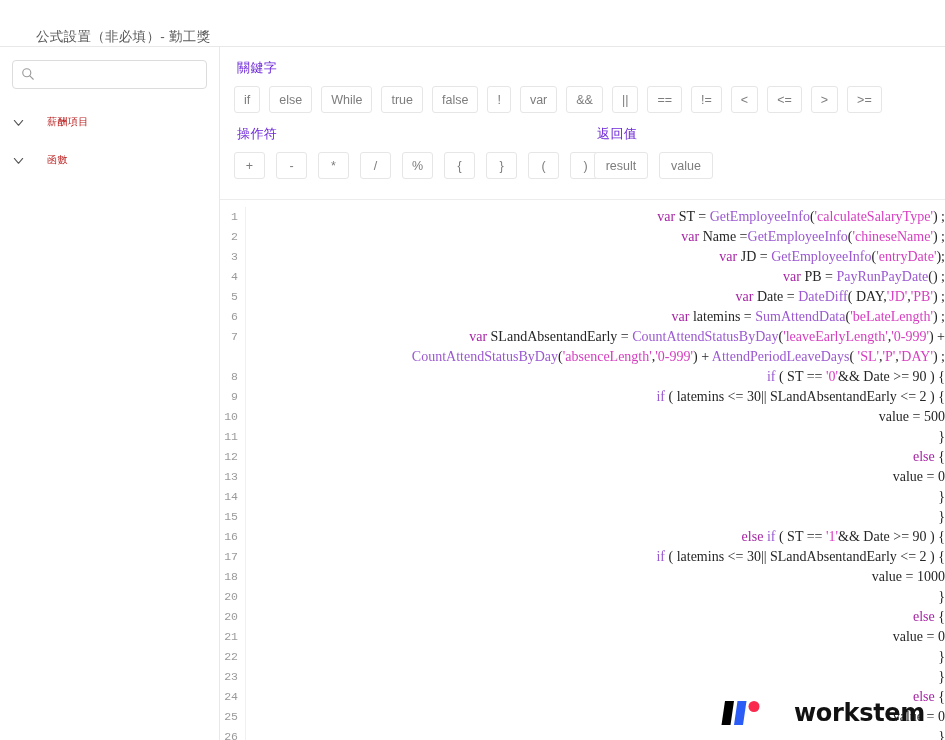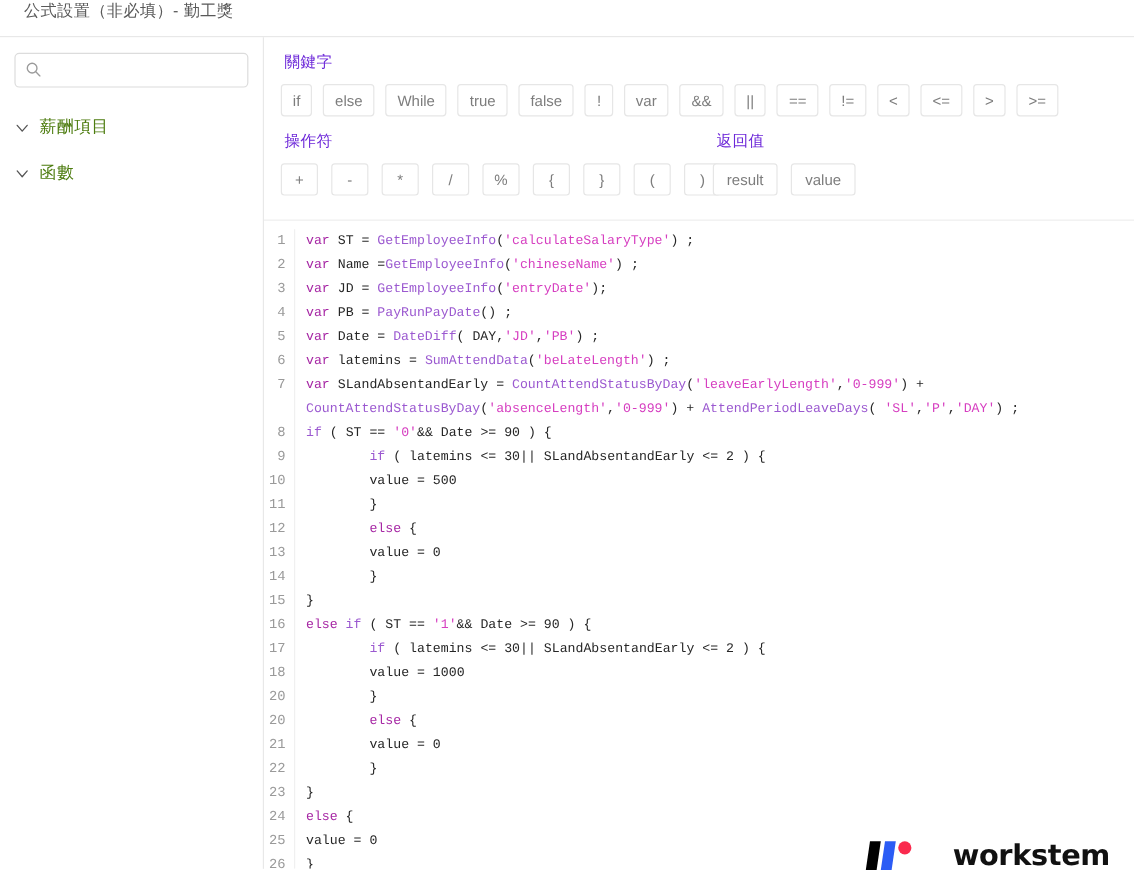--- a/index.html
+++ b/index.html
@@ -12,26 +12,26 @@
     width: 945px;
     height: 740px;
     font-family: "Liberation Sans", "DejaVu Sans", sans-serif;
     color: #333333;
     overflow: hidden;
     position: relative;
   }
 
   
   .titlebar {
-    height: 31px;
+    height: 47px;
     box-sizing: border-box;
     border-bottom: 1px solid #e8e8e8;
     display: flex;
-    align-items: flex-start;
-    padding-left: 20px;
+    align-items: flex-end;
+    padding-left: 36px;
   }
   .titlebar-text {
     font-size: 13.5px;
     color: #595959;
     letter-spacing: 0.3px;
   }
 
   
   .workspace {
     display: flex;
@@ -82,23 +82,24 @@
     user-select: none;
   }
   .chevron {
     width: 13px;
     height: 13px;
     margin-right: 8px;
     flex: 0 0 13px;
     display: block;
   }
   .tree-label {
-    font-size: 14px;
-    color: #4d7c0f;
+    font-size: 10px;
+    color: #b91c1c;
     letter-spacing: 0.4px;
+    margin-left: 14px;
   }
 
   
   .rightpane {
     flex: 1 1 auto;
     min-width: 0;
     display: flex;
     flex-direction: column;
   }
   .palette {
@@ -165,26 +166,27 @@
     color: #9a9a9a;
     font-family: "Liberation Mono", "DejaVu Sans Mono", monospace;
     font-size: 11.5px;
     line-height: 20px;
     user-select: none;
   }
   .code {
     flex: 1 1 auto;
     min-width: 0;
     padding-left: 9px;
-    font-family: Liberation Mono, monospace;
-    font-size: 11px;
+    font-family: Liberation Serif, serif;
+    font-size: 14px;
     line-height: 20px;
     white-space: pre-wrap;
     color: #262626;
     overflow: hidden;
+    text-align: right;
   }
   .code .ln { display: block; min-height: 20px; }
   .kw   { color: #a626a4; }
   .fn   { color: #9b59d0; }
   .str  { color: #d63ec0; }
   .pl   { color: #262626; }
 
   
   .logo {
     position: absolute;

